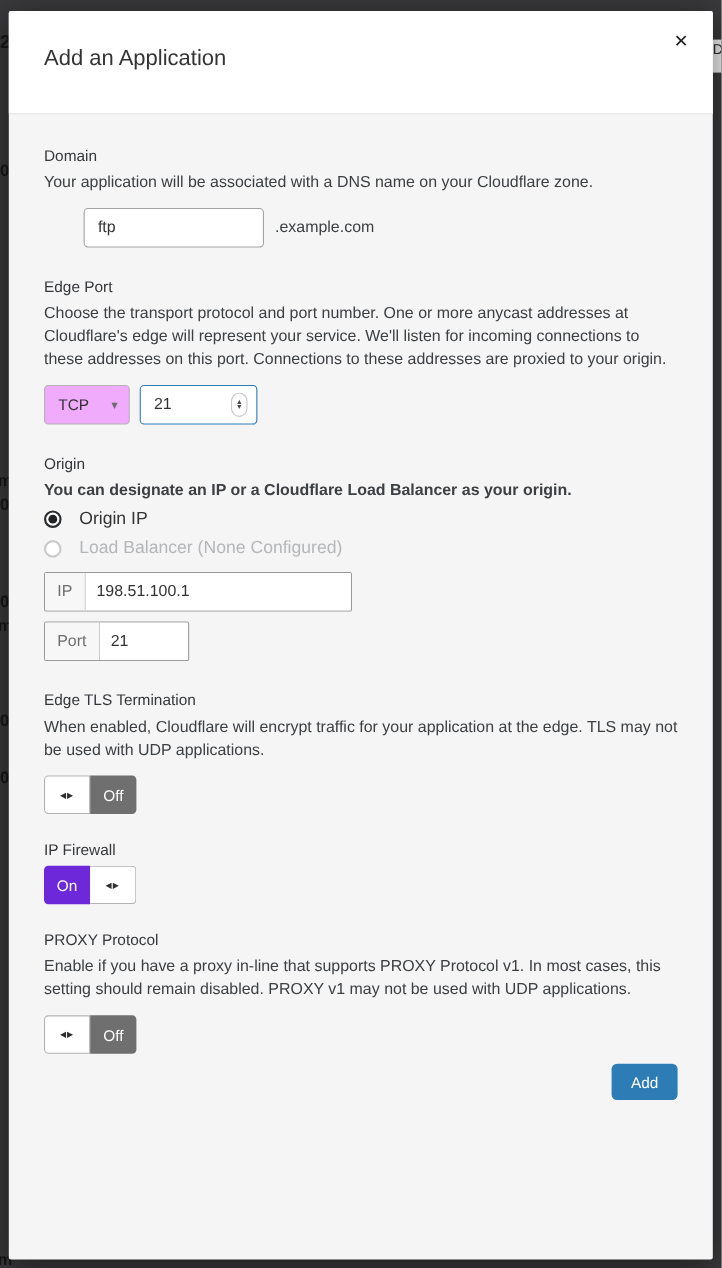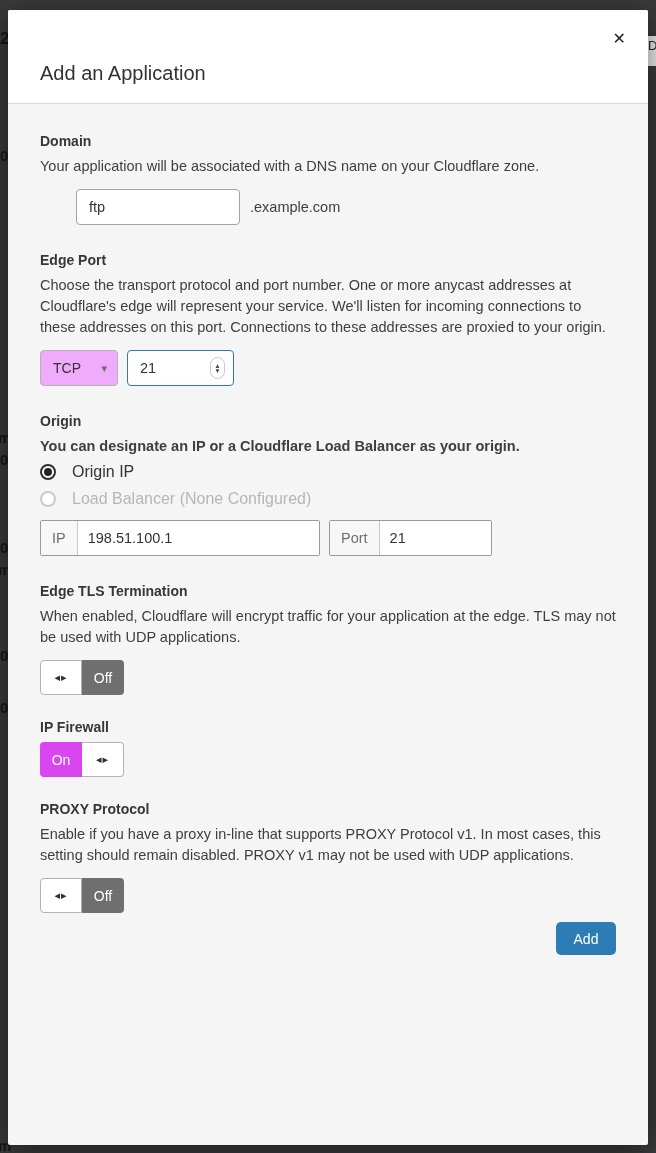--- a/index.html
+++ b/index.html
@@ -47,32 +47,32 @@
     z-index: 1;
     display: flex; flex-direction: column;
   }
   .modal-header {
     flex: none; height: 94px; background: #fff;
     border-bottom: 1px solid #d9d9d9;
     border-radius: 2px 2px 0 0;
     position: relative;
   }
   .modal-title {
-    position: absolute; left: 32px; top: 52px;
+    position: absolute; left: 32px; top: 32px;
     font-size: 20px; font-weight: 400; color: #333;
   }
   .close-btn {
     position: absolute; right: 22px; top: 21px;
     font-size: 16px; font-weight: 700; color: #1d1d1d;
     cursor: pointer; line-height: 1;
   }
   .modal-body { flex: 1; padding: 29px 32px 0 32px; overflow: hidden; }
 
   .section-label {
-    font-size: 14px; font-weight: 700; color: #35373a;
+    font-size: 14px; font-weight: 400; color: #35373a;
     margin-bottom: 7px;
   }
   .desc {
     font-size: 14.5px; color: #3d4043; line-height: 21px;
     margin-bottom: 12px;
   }
 
   
   .domain-row { display: flex; align-items: center; margin: 6px 0 27px; }
   .text-input {
@@ -120,27 +120,27 @@
   }
   .radio-circle.checked::after {
     content: ""; width: 8px; height: 8px; border-radius: 50%; background: #222;
   }
   .radio-circle.disabled { border-color: #c9cacc; }
   .radio-label { margin-left: 16px; font-size: 16px; color: #333; }
   .radio-label.disabled { color: #b4b6b9; }
   .radios { margin: 2px 0 12px; }
 
   
-  .ipport-row { display: flex; gap: 9px; margin: 8px 0 27px; }
+  .ipport-row { display: flex; gap: 9px; margin: 8px 0 27px; flex-direction: column; }
   .input-group {
     display: flex; height: 36px; background: #fff;
     border: 1px solid #9a9a9a; border-radius: 2px; overflow: hidden;
   }
   .ig-ip { width: 280px; }
-  .ig-port { width: 163px; }
+  .ig-port { width: 132px; }
   .ig-prefix {
     display: flex; align-items: center; padding: 0 11px;
     background: #f7f7f7; color: #6e6e6e; font-size: 14.5px;
     border-right: 1px solid #c9c9c9; flex: none;
   }
   .input-group input {
     flex: 1; min-width: 0; border: none; outline: none;
     font-size: 14.5px; color: #333; padding: 0 10px; font-family: inherit;
   }
 
@@ -149,21 +149,21 @@
   .toggle-cell {
     width: 42px; display: flex; align-items: center; justify-content: center;
     font-size: 14px;
   }
   .cell-white {
     background: #fff; border: 1px solid #b3b3b3; color: #3a3a3a;
   }
   .cell-white.left { border-radius: 4px 0 0 4px; }
   .cell-white.right { border-radius: 0 4px 4px 0; border-left: none; }
   .cell-gray { background: #6f6f6f; color: #fff; border-radius: 0 4px 4px 0; }
-  .cell-green { background: #d946ef; color: #fff; border-radius: 4px 0 0 4px; }
+  .cell-green { background: #6d28d9; color: #fff; border-radius: 4px 0 0 4px; }
   .arrows { font-size: 11px; letter-spacing: 1px; color: #2f2f2f; }
 
   
   .footer-row { display: flex; justify-content: flex-end; margin-top: 1px; }
   .add-btn {
     min-width: 60px; height: 33px; padding: 0 16px;
     background: #2d7cb5; border: none; border-radius: 5px;
     color: #fff; font-size: 14px; font-family: inherit; cursor: pointer;
   }
 </style>

